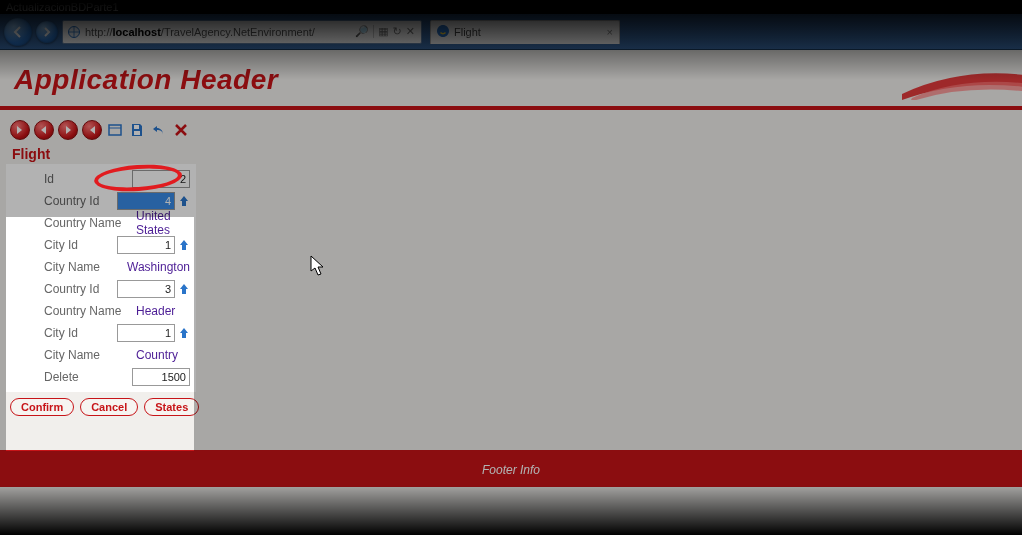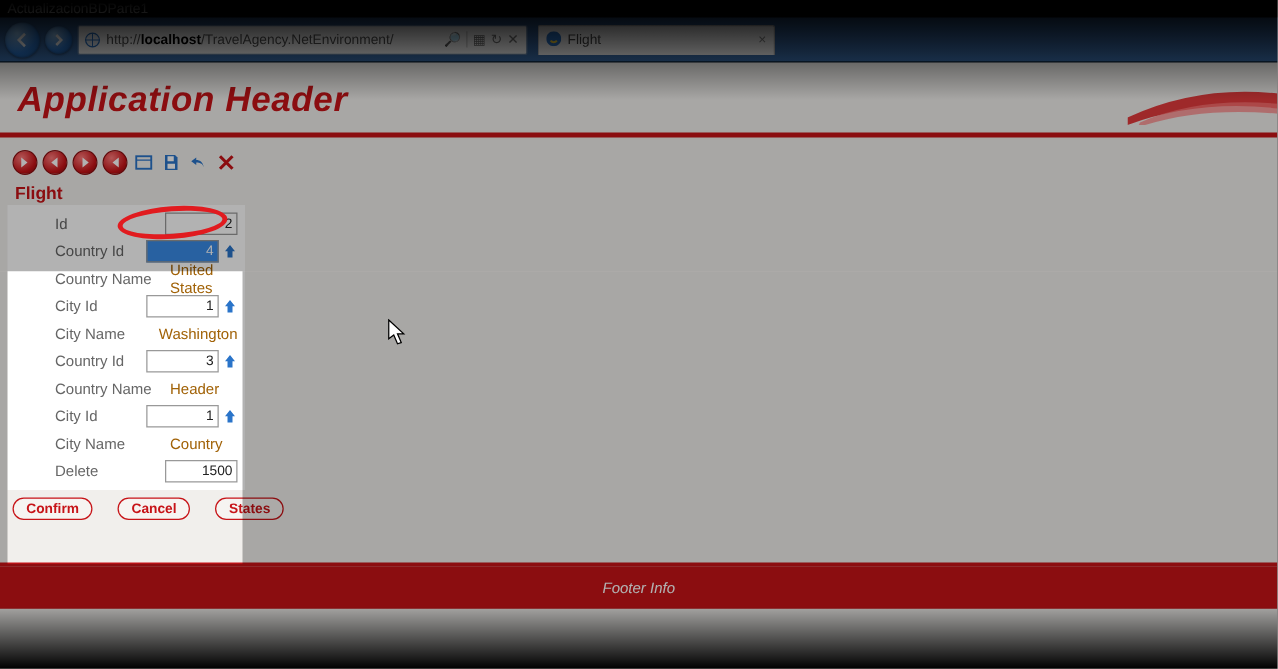--- a/index.html
+++ b/index.html
@@ -126,41 +126,41 @@
   .form-area{
     position:relative;
     width:190px;
     margin-left:6px;
     font-size:12px;color:#666;
     padding:4px 6px;
   }
   .form-area.highlight{background:#fff;}
   .frow{display:flex;align-items:center;height:22px;margin-left:32px;}
   .frow .lbl{width:92px;}
-  .frow .val{flex:1;color:#a16207;}
+  .frow .val{flex:1;color:#4c1d95;}
   .frow input{
     width:58px;height:18px;border:1px solid #999;background:#fff;
     font-size:11px;text-align:right;padding:0 3px;color:#222;
   }
   .frow input.sel{background:#3a8be7;color:#fff;}
   .lookup{
     display:inline-flex;width:14px;height:14px;margin-left:3px;color:#2a74c9;
     align-items:center;justify-content:center;
   }
 
   .circle-marker{
     position:absolute;
     border:4px solid #e11b1f;border-radius:50%;
     width:88px;height:26px;
     left:88px;top:1px;
     pointer-events:none;z-index:35;
     transform:rotate(-4deg);
   }
 
-  .action-row{display:flex;gap:20px;margin:6px 0 0 10px;}
+  .action-row{display:flex;gap:6px;margin:6px 0 0 10px;}
   .pill{
     border:1px solid #c71418;color:#c71418;background:#f6f4f1;
     font-size:11px;font-weight:700;border-radius:10px;height:18px;
     padding:0 10px;display:flex;align-items:center;
   }
 
   .page-foot-line{height:3px;background:#c71418;margin-top:34px;}
   .page-footer{
     background:#c71418;color:#fff;height:34px;display:flex;
     align-items:center;justify-content:center;font-size:12px;font-style:italic;

